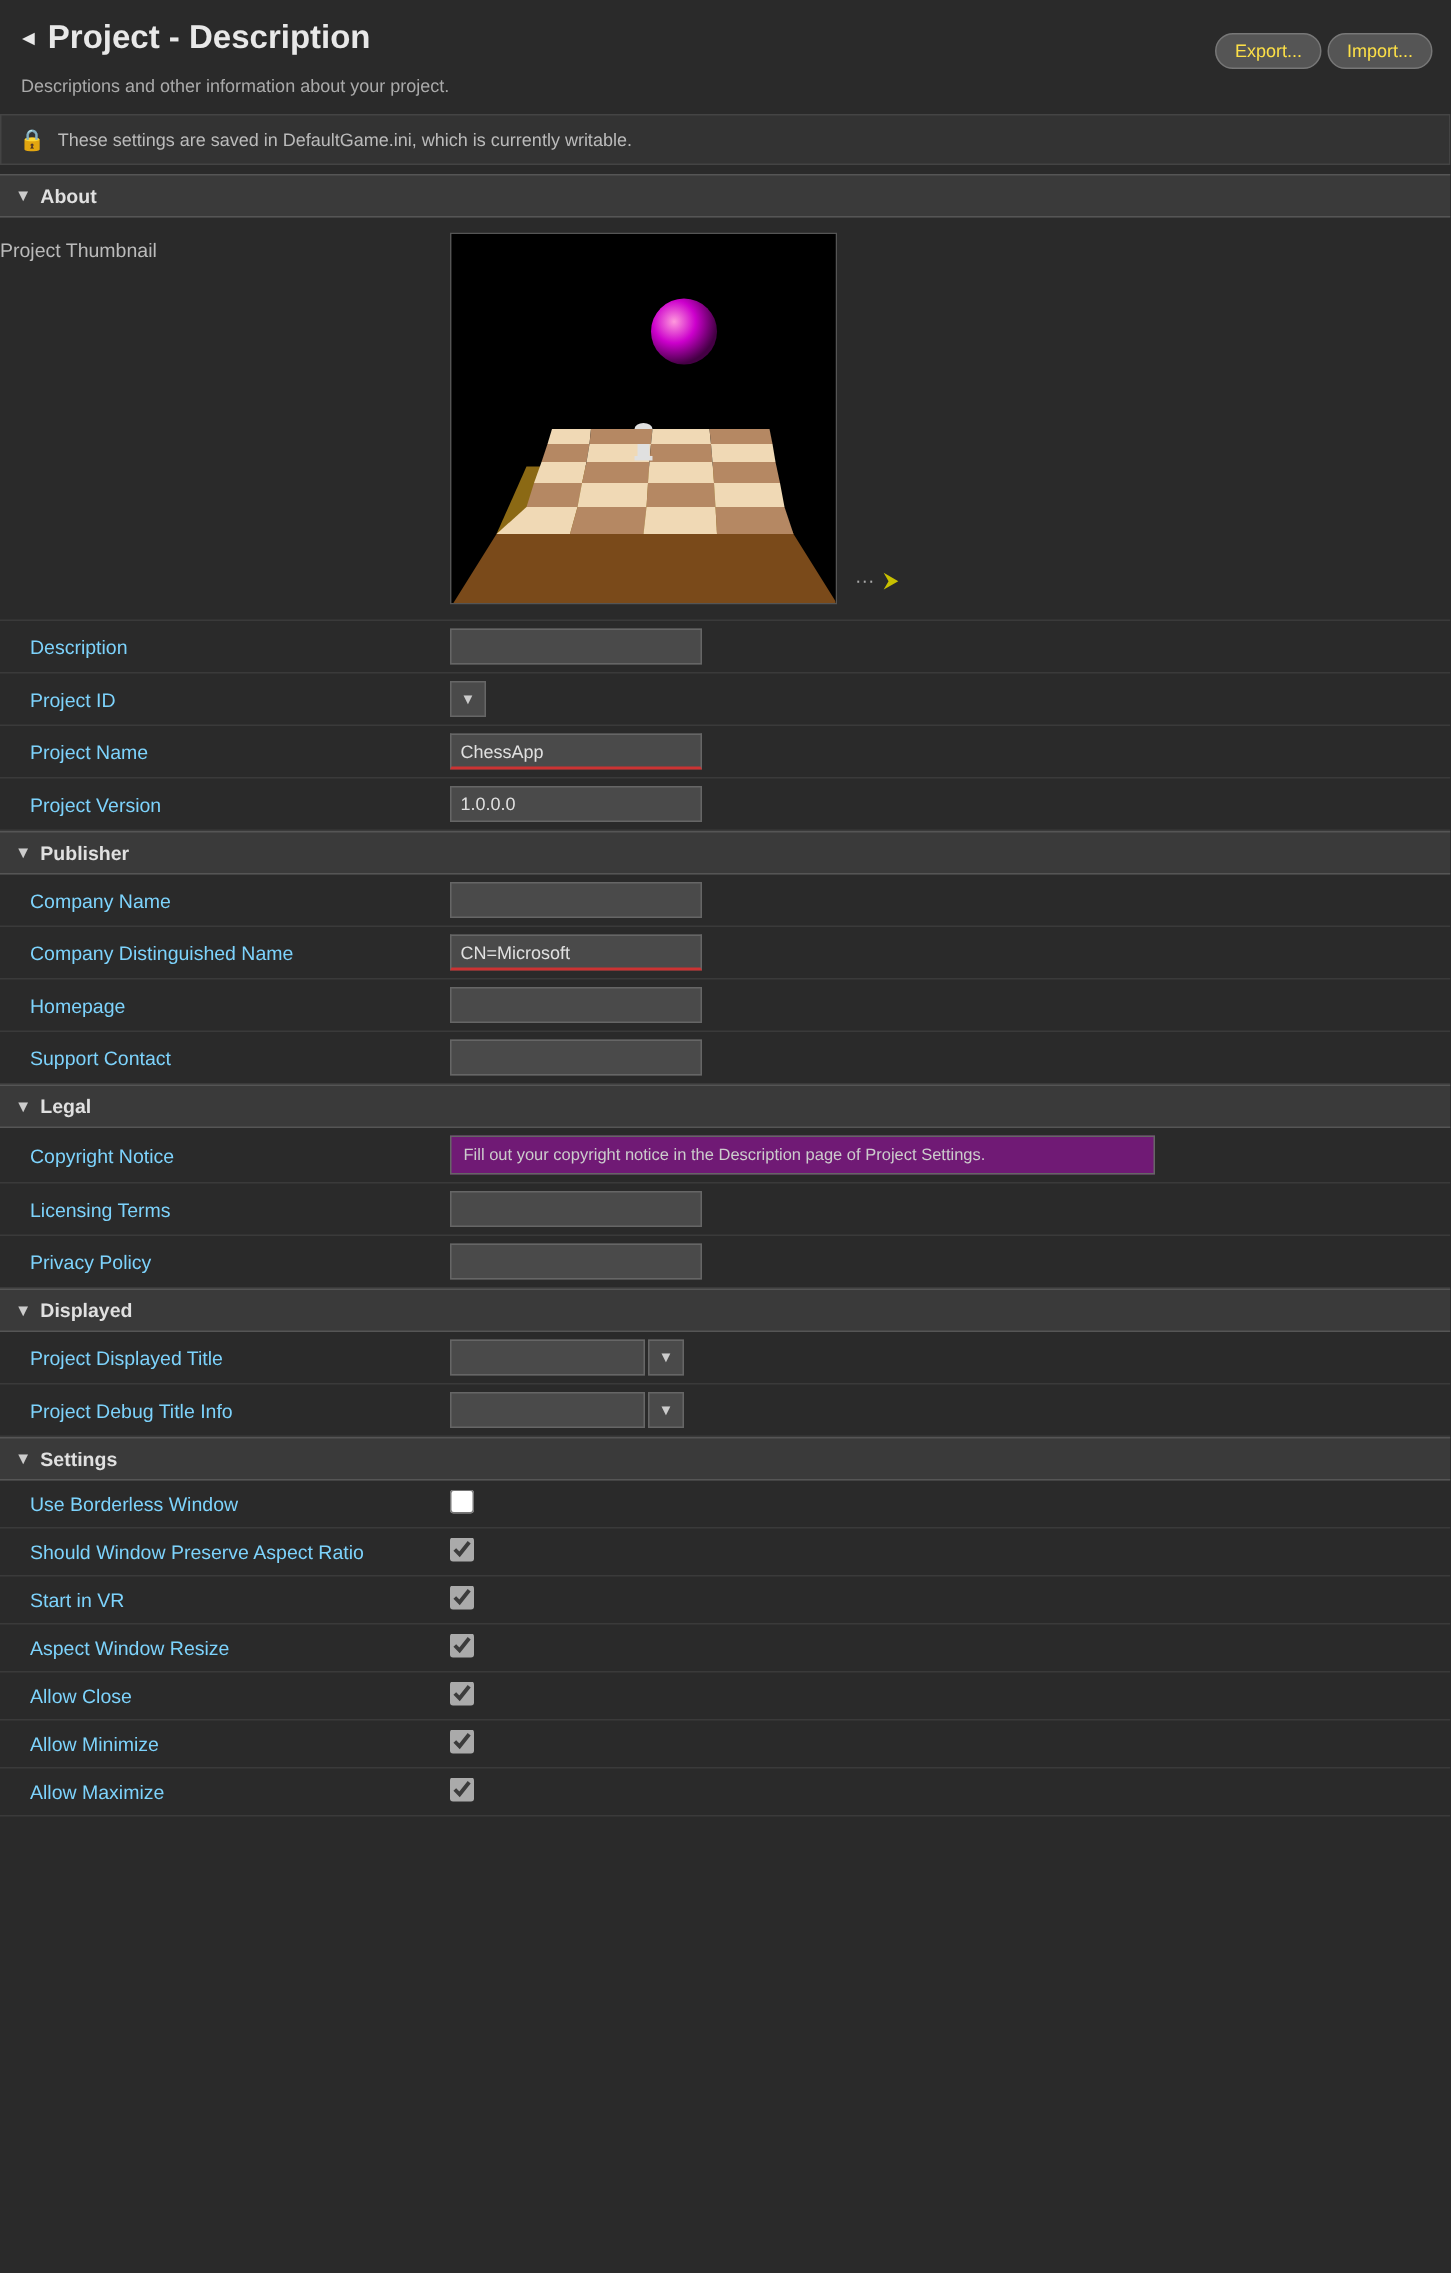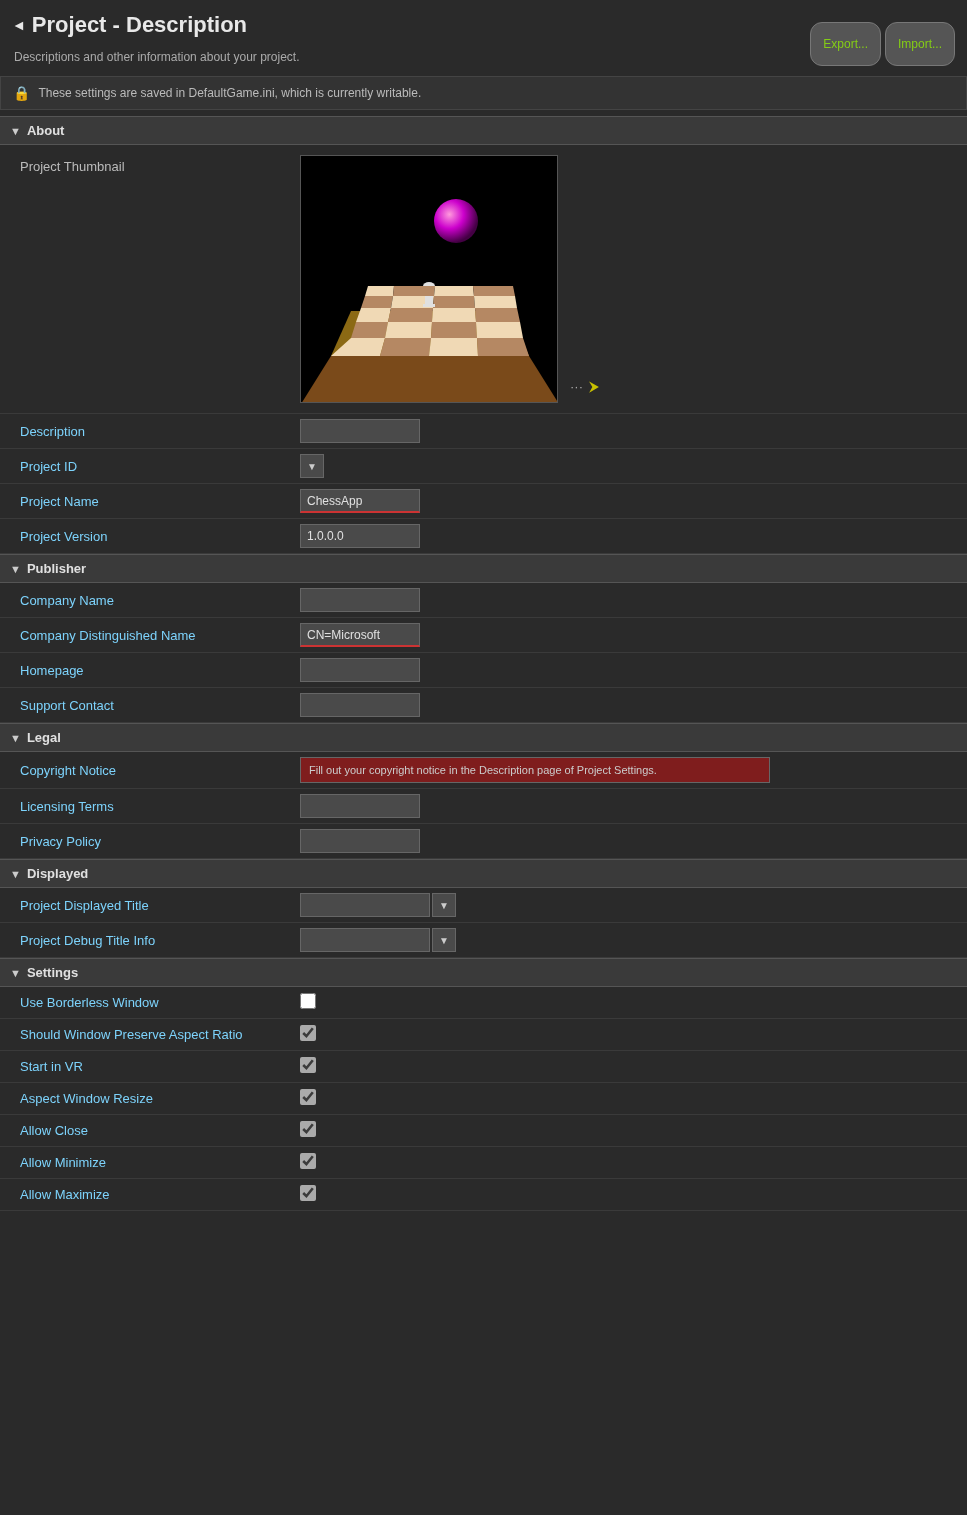--- a/index.html
+++ b/index.html
@@ -42,22 +42,22 @@
       position: absolute;
       top: 22px;
       right: 12px;
       display: flex;
       gap: 4px;
     }
 
     .header-btn {
       background: #555;
       border: 1px solid #777;
-      color: #84cc16;
-      padding: 14px 12px;
+      color: #fde047;
+      padding: 4px 12px;
       cursor: pointer;
       font-size: 12px;
       border-radius: 12px;
     }
 
     .settings-notice {
       background: #333;
       border: 1px solid #444;
       padding: 8px 12px;
       display: flex;
@@ -114,21 +114,21 @@
       flex: 1;
       padding-right: 10px;
     }
 
     .text-input {
       background: #4a4a4a;
       border: 1px solid #666;
       color: #e0e0e0;
       padding: 3px 6px;
       font-size: 12px;
-      width: 120px;
+      width: 168px;
       height: 24px;
       outline: none;
     }
 
     .input-with-dropdown {
       display: flex;
       align-items: center;
       gap: 2px;
     }
 
@@ -148,21 +148,20 @@
     .thumbnail-row {
       display: flex;
       align-items: flex-start;
       padding: 10px 0;
       border-bottom: 1px solid #3a3a3a;
     }
 
     .thumbnail-label {
       width: 300px;
       min-width: 300px;
-      padding-left: 20px;
       color: #bbb;
       font-size: 13px;
       padding-top: 4px;
     }
 
     .thumbnail-area {
       position: relative;
       display: flex;
       align-items: flex-start;
     }
@@ -187,21 +186,21 @@
       font-size: 13px;
     }
 
     .thumbnail-expand-btn {
       color: #c8c000;
       font-size: 14px;
       cursor: pointer;
     }
 
     .copyright-notice-value {
-      background: #7f1d1d;
+      background: #701a75;
       border: 1px solid #666;
       color: #d0d0d0;
       padding: 4px 8px;
       font-size: 12px;
       width: 470px;
       height: 26px;
       display: flex;
       align-items: center;
     }
 

